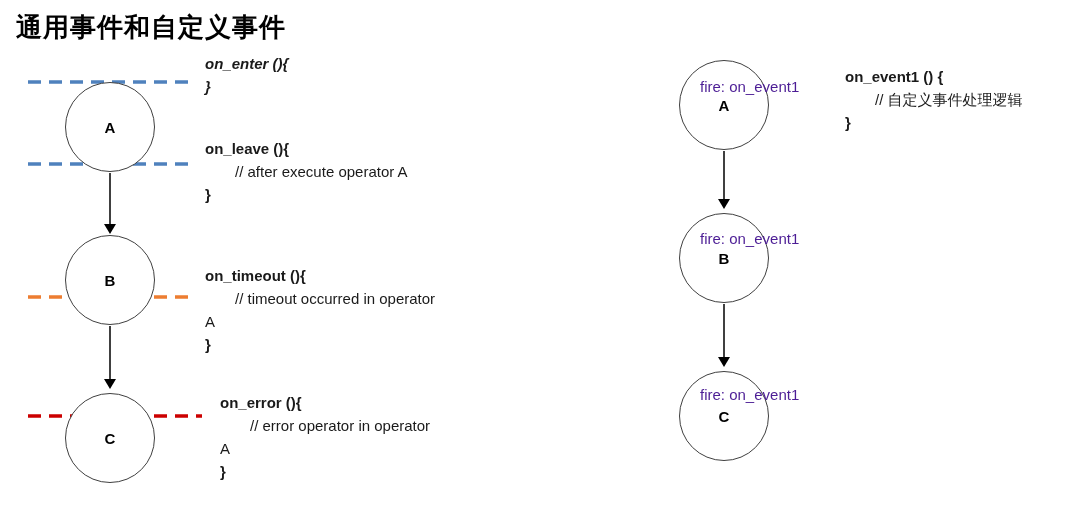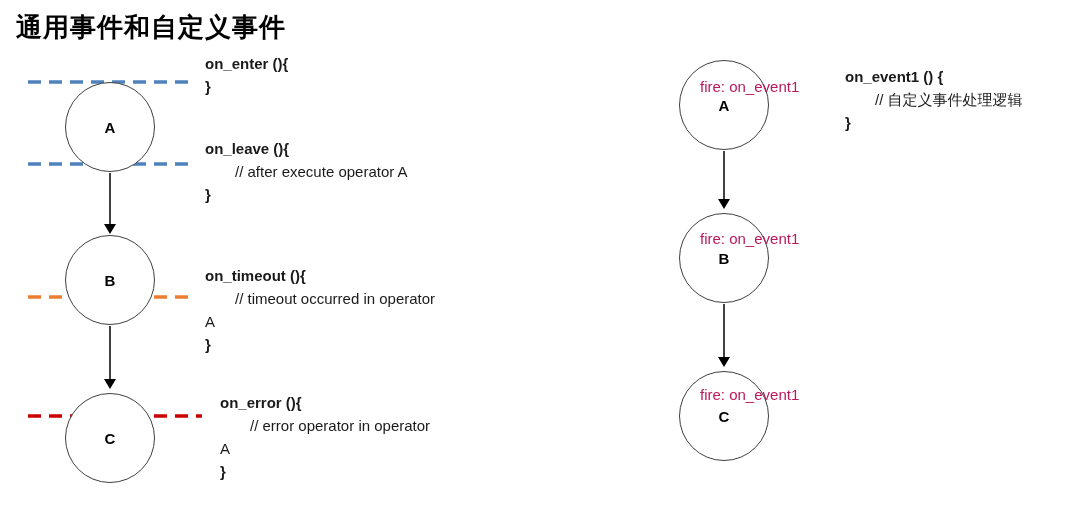--- a/index.html
+++ b/index.html
@@ -41,21 +41,21 @@
     display: flex;
     align-items: center;
     justify-content: center;
     font-size: 15px;
     font-weight: bold;
     color: #000000;
   }
   .fire-label {
     position: absolute;
     font-size: 15px;
-    color: #be185d;
+    color: #4c1d95;
     white-space: nowrap;
   }
   .code-block {
     position: absolute;
     font-size: 15px;
     color: #1a1a1a;
     line-height: 23px;
     white-space: nowrap;
   }
   .code-block .sig { font-weight: bold; }
@@ -100,21 +100,21 @@
   <div class="node" style="left:65px; top:82px;">
     <span>A</span>
   </div>
   <div class="node" style="left:65px; top:235px;">
     <span>B</span>
   </div>
   <div class="node" style="left:65px; top:393px;">
     <span>C</span>
   </div>
 
-  <div class="code-block" style="left:205px; top:52px;">
+  <div class="code-block" style="left:205px; top:52px;font-style:italic;">
     <div class="sig">on_enter (){</div>
     <div class="close">}</div>
   </div>
 
   <div class="code-block" style="left:205px; top:137px;">
     <div class="sig">on_leave (){</div>
     <div class="comment">// after execute operator A</div>
     <div class="close">}</div>
   </div>
 

